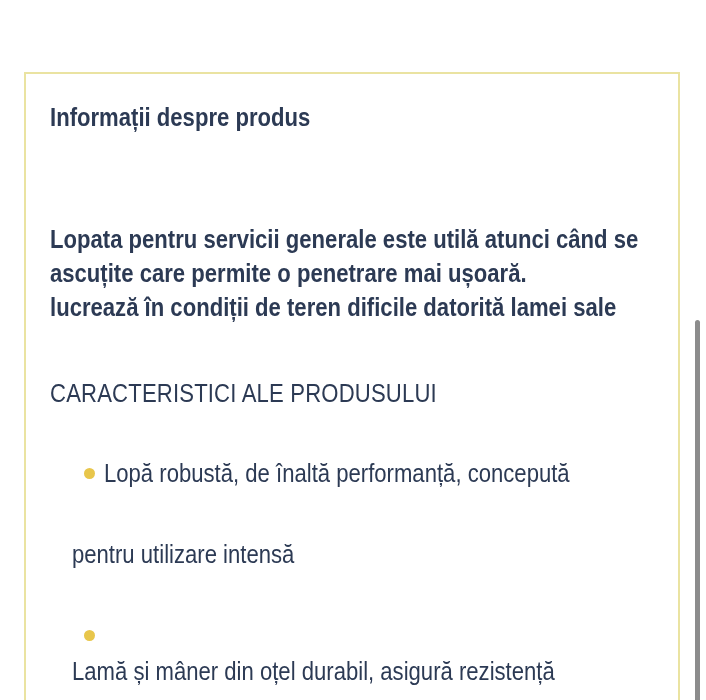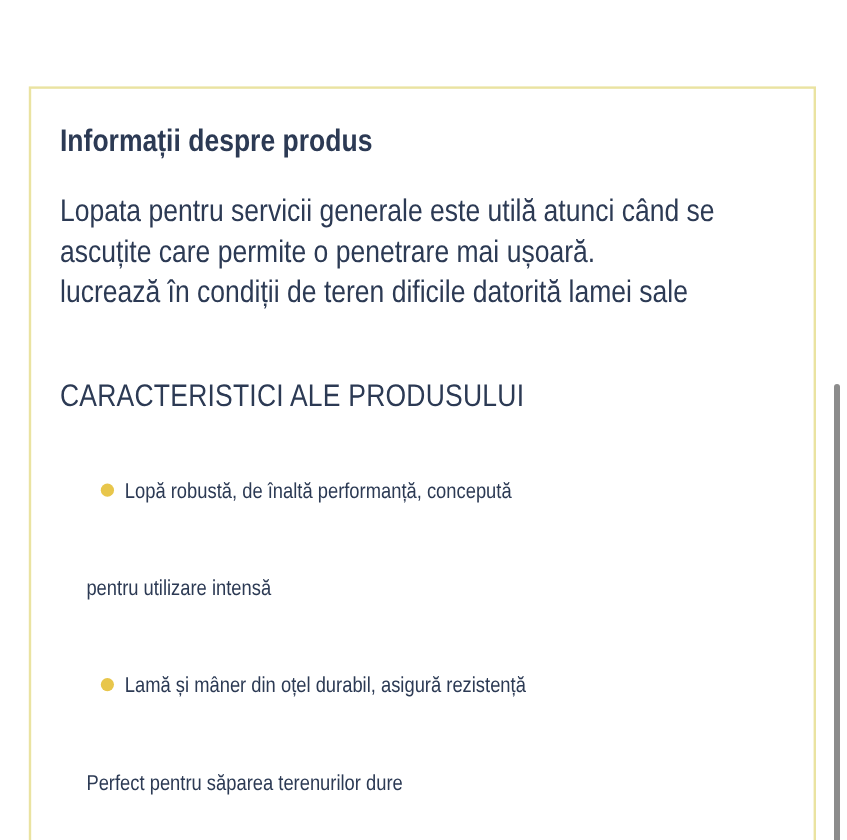--- a/index.html
+++ b/index.html
@@ -31,39 +31,39 @@
     display:inline-block;
     transform:scaleX(0.85);
     transform-origin:0 50%;
     white-space:nowrap;
   }
   .section-title{
     font-size:26px;
     line-height:34px;
     font-weight:700;
   }
-  .desc{ margin-top:24px; }
+  .desc{ margin-top:88px;font-weight:bold; }
   .desc-line{
     font-size:26px;
     line-height:34px;
   }
   .features-heading{
     margin-top:52px;
     font-size:26px;
     line-height:34px;
     font-weight:400;
     letter-spacing:0.2px;
   }
   .features-list{
     list-style:none;
     margin-top:30px;
     padding-left:22px;
   }
   .li-line{
-    font-size:18px;
+    font-size:26px;
     line-height:36px;
     margin-top:45px;
   }
   .dot{
     display:inline-block;
     width:11px; height:11px;
     border-radius:50%;
     background:var(--bullet);
     margin:0 9px 3px 12px;
     vertical-align:middle;

